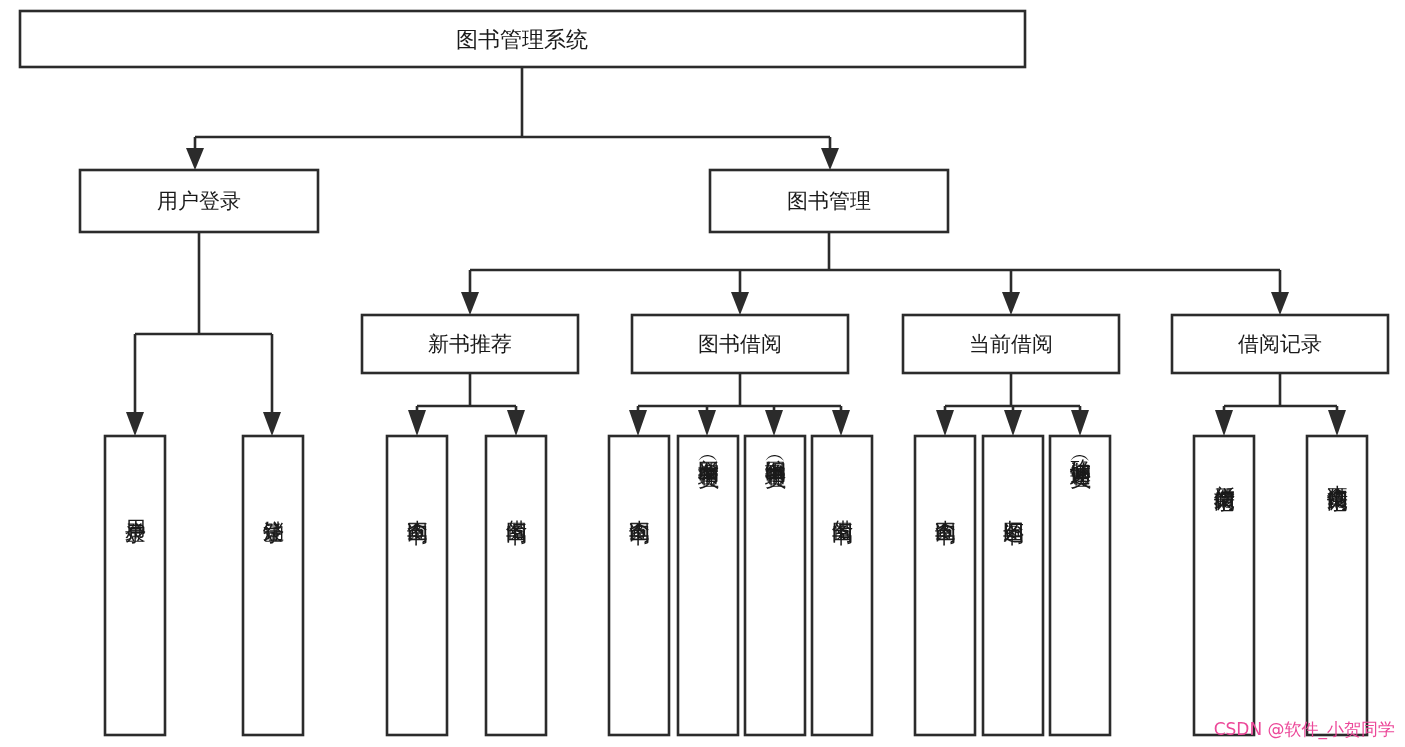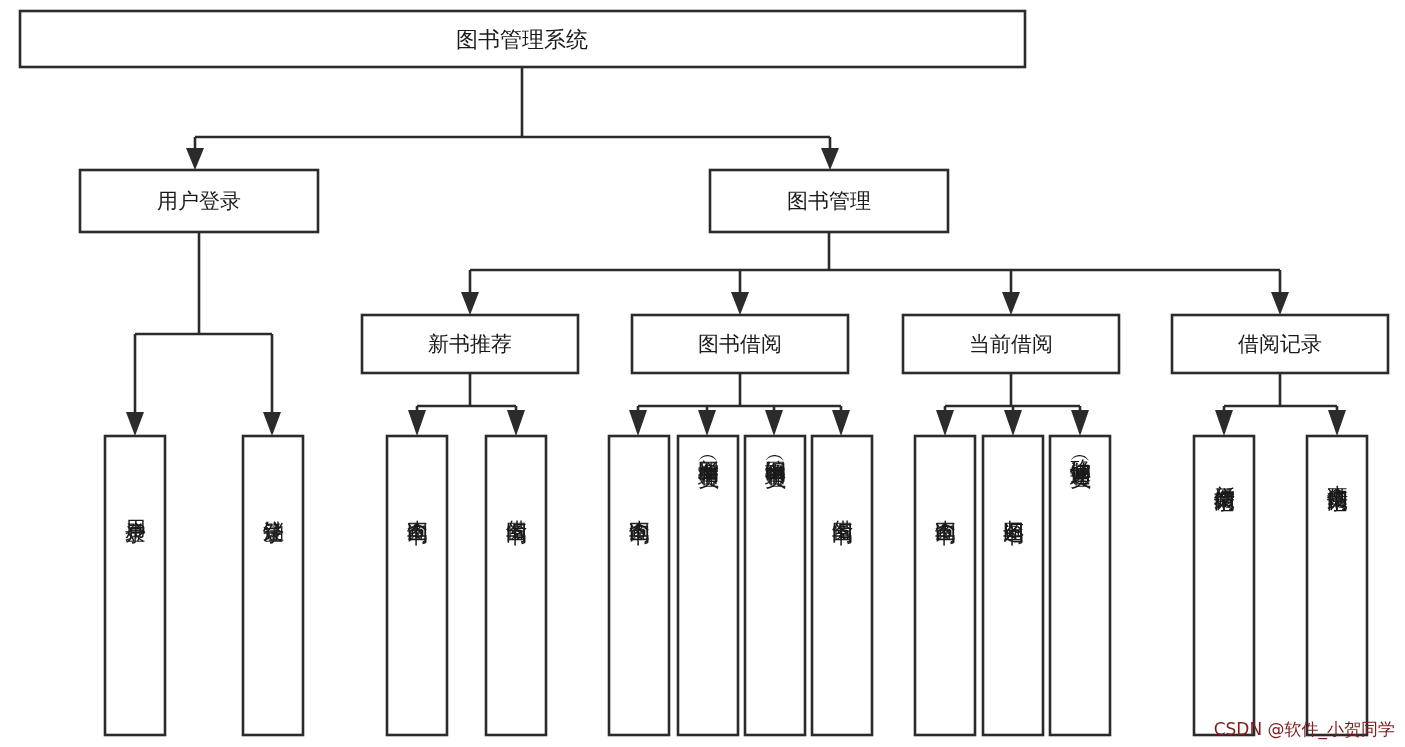--- a/index.html
+++ b/index.html
@@ -69,21 +69,21 @@
     letter-spacing: 1.5px;
     white-space: nowrap;
     text-align: center;
   }
   .watermark {
     position: absolute;
     right: 10px;
     bottom: 6px;
     font-family: "DejaVu Sans", "Liberation Sans", sans-serif;
     font-size: 17px;
-    color: #7f1d1d;
+    color: #ec4899;
     white-space: nowrap;
     user-select: none;
   }
 </style>
 </head>
 <body>
 
 <div id="diagram-root">
 
   <svg class="diagram" viewBox="0 0 1405 747" xmlns="http://www.w3.org/2000/svg">

